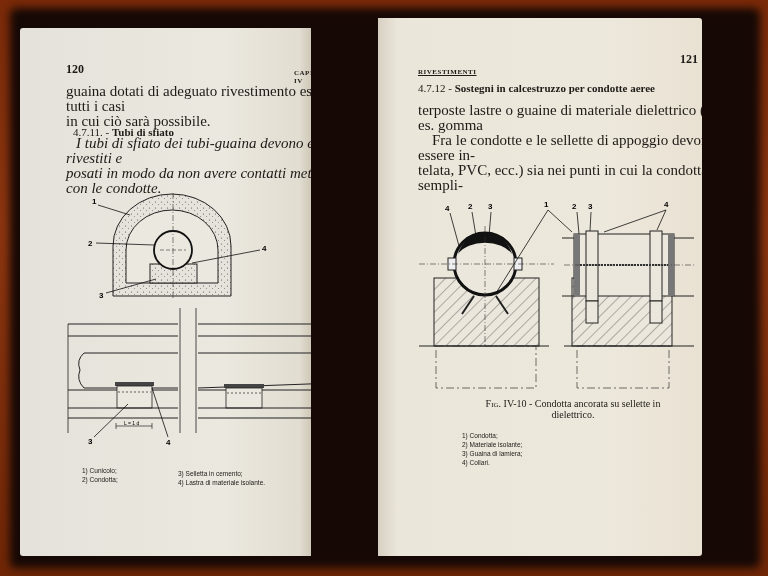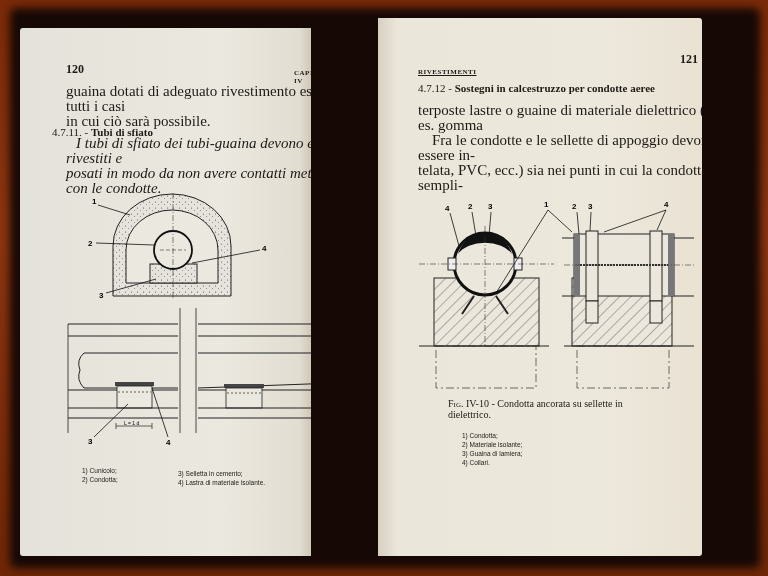--- a/index.html
+++ b/index.html
@@ -12,41 +12,41 @@
     background:linear-gradient(90deg,#e4e2da 0%,#ebe8df 70%,#e2ddd1 96%,#cfc8b8 100%);
     border-radius:3px 0 0 3px;}
   .page.right{left:378px;top:18px;width:324px;height:538px;
     background:linear-gradient(90deg,#d7d0c2 0%,#ebe6da 6%,#ede8dc 70%,#e9e2d3 100%);
     border-radius:0 3px 3px 0;}
   .pnum{position:absolute;font-size:12px;font-weight:bold;}
   .runhead{position:absolute;font-size:7px;letter-spacing:.5px;font-weight:bold;}
   .para{position:absolute;font-size:15px;line-height:15px;}
   .heading{position:absolute;font-size:11px;}
   .heading b{font-weight:bold;}
-  .caption{position:absolute;font-size:10px;}
+  .caption{position:absolute;font-size:10px;text-align:center;}
   .caption .fig{font-variant:small-caps;}
   .legend{position:absolute;font-size:6.5px;line-height:9px;font-family:"Liberation Sans","DejaVu Sans",sans-serif;}
   svg{position:absolute;}
   .callout{font-family:"Liberation Sans","DejaVu Sans",sans-serif;font-size:8px;font-weight:bold;}
 </style>
 </head>
 <body>
 
 <div class="shadow"></div>
 
 <div class="page left">
   <div class="pnum" style="left:46px;top:34px;">120</div>
   <div class="runhead" style="left:274px;top:41px;">CAPITOLO IV</div>
 
   <div class="para" style="left:46px;top:56px;width:300px;">
     <div>guaina dotati di adeguato rivestimento esterno in tutti i casi</div>
     <div>in cui ciò sarà possibile.</div>
   </div>
 
-  <div class="heading" style="left:32px;top:98px;text-align:center;">
+  <div class="heading" style="left:53px;top:98px;text-align:center;">
     <span>4.7.11. -</span>
     <b>Tubi di sfiato</b>
   </div>
 
   <div class="para" style="left:46px;top:108px;width:300px;text-indent:10px;font-style:italic;">
     <div>I tubi di sfiato dei tubi-guaina devono essere rivestiti e</div>
     <div style="text-indent:0">posati in modo da non avere contatti metallici con le condotte.</div>
   </div>
 
   <svg style="left:50px;top:160px;" width="230" height="110" viewBox="0 0 230 110">

